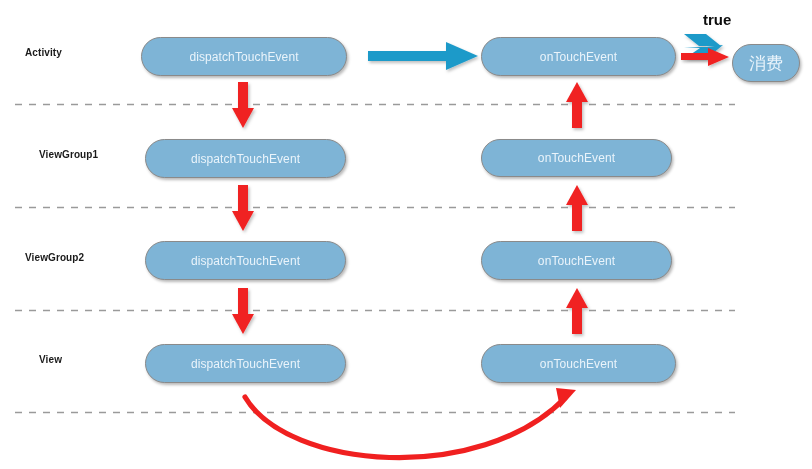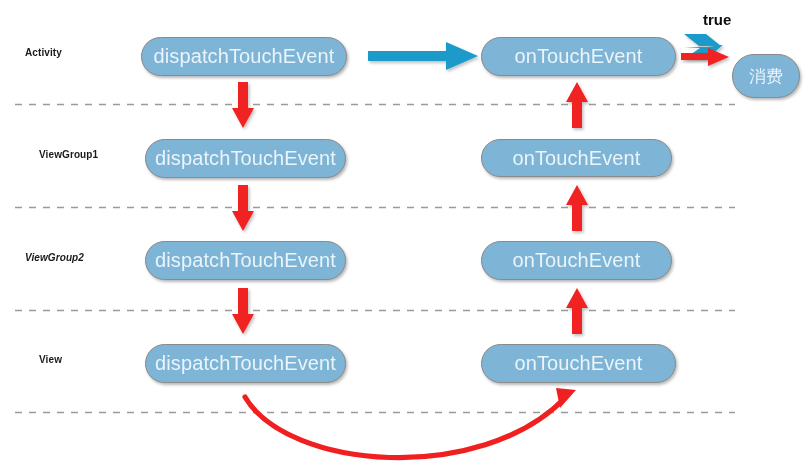--- a/index.html
+++ b/index.html
@@ -36,21 +36,21 @@
     line-height: 1;
   }
   .pill {
     position: absolute;
     box-sizing: border-box;
     border: 1.6px solid #8a8a8a;
     border-radius: 22px;
     background: #7eb4d6;
     color: #eaf4fb;
     font-family: "Liberation Sans", sans-serif;
-    font-size: 20px;
+    font-size: 12px;
     font-weight: 400;
     display: flex;
     align-items: center;
     justify-content: center;
     white-space: nowrap;
     box-shadow: 1.5px 2px 3px rgba(0,0,0,0.28);
     letter-spacing: 0.1px;
   }
   .pill.cjk {
     font-size: 17px;
@@ -131,30 +131,30 @@
     </g>
 
     <g>
       <path d="M 245 397 C 288 470, 480 485, 565 398" stroke="#f02020" stroke-width="5.2" fill="none" stroke-linecap="round"></path>
       <polygon points="560,408 576,390 556,388" fill="#f02020"></polygon>
     </g>
   </svg>
 
   <div class="row-label" style="left:25px; top:48px;">Activity</div>
   <div class="row-label" style="left:39px; top:150px;">ViewGroup1</div>
-  <div class="row-label" style="left:25px; top:253px;font-style:italic;">ViewGroup2</div>
+  <div class="row-label" style="left:25px; top:253px;">ViewGroup2</div>
   <div class="row-label" style="left:39px; top:355px;">View</div>
 
   <div class="pill" style="left:141px; top:37px; width:206px; height:39px;">dispatchTouchEvent</div>
   <div class="pill" style="left:145px; top:139px; width:201px; height:39px;">dispatchTouchEvent</div>
   <div class="pill" style="left:145px; top:241px; width:201px; height:39px;">dispatchTouchEvent</div>
   <div class="pill" style="left:145px; top:344px; width:201px; height:39px;">dispatchTouchEvent</div>
 
   <div class="pill" style="left:481px; top:37px; width:195px; height:39px;">onTouchEvent</div>
   <div class="pill" style="left:481px; top:139px; width:191px; height:38px;">onTouchEvent</div>
   <div class="pill" style="left:481px; top:241px; width:191px; height:39px;">onTouchEvent</div>
   <div class="pill" style="left:481px; top:344px; width:195px; height:39px;">onTouchEvent</div>
 
-  <div class="pill cjk" style="left:732px; top:54px; width:68px; height:44px;">消费</div>
+  <div class="pill cjk" style="left:732px; top:44px; width:68px; height:38px;">消费</div>
 
   <div class="edge-label" style="left:683px; top:12px;">true</div>
 
 </div>
 
 </body></html>

